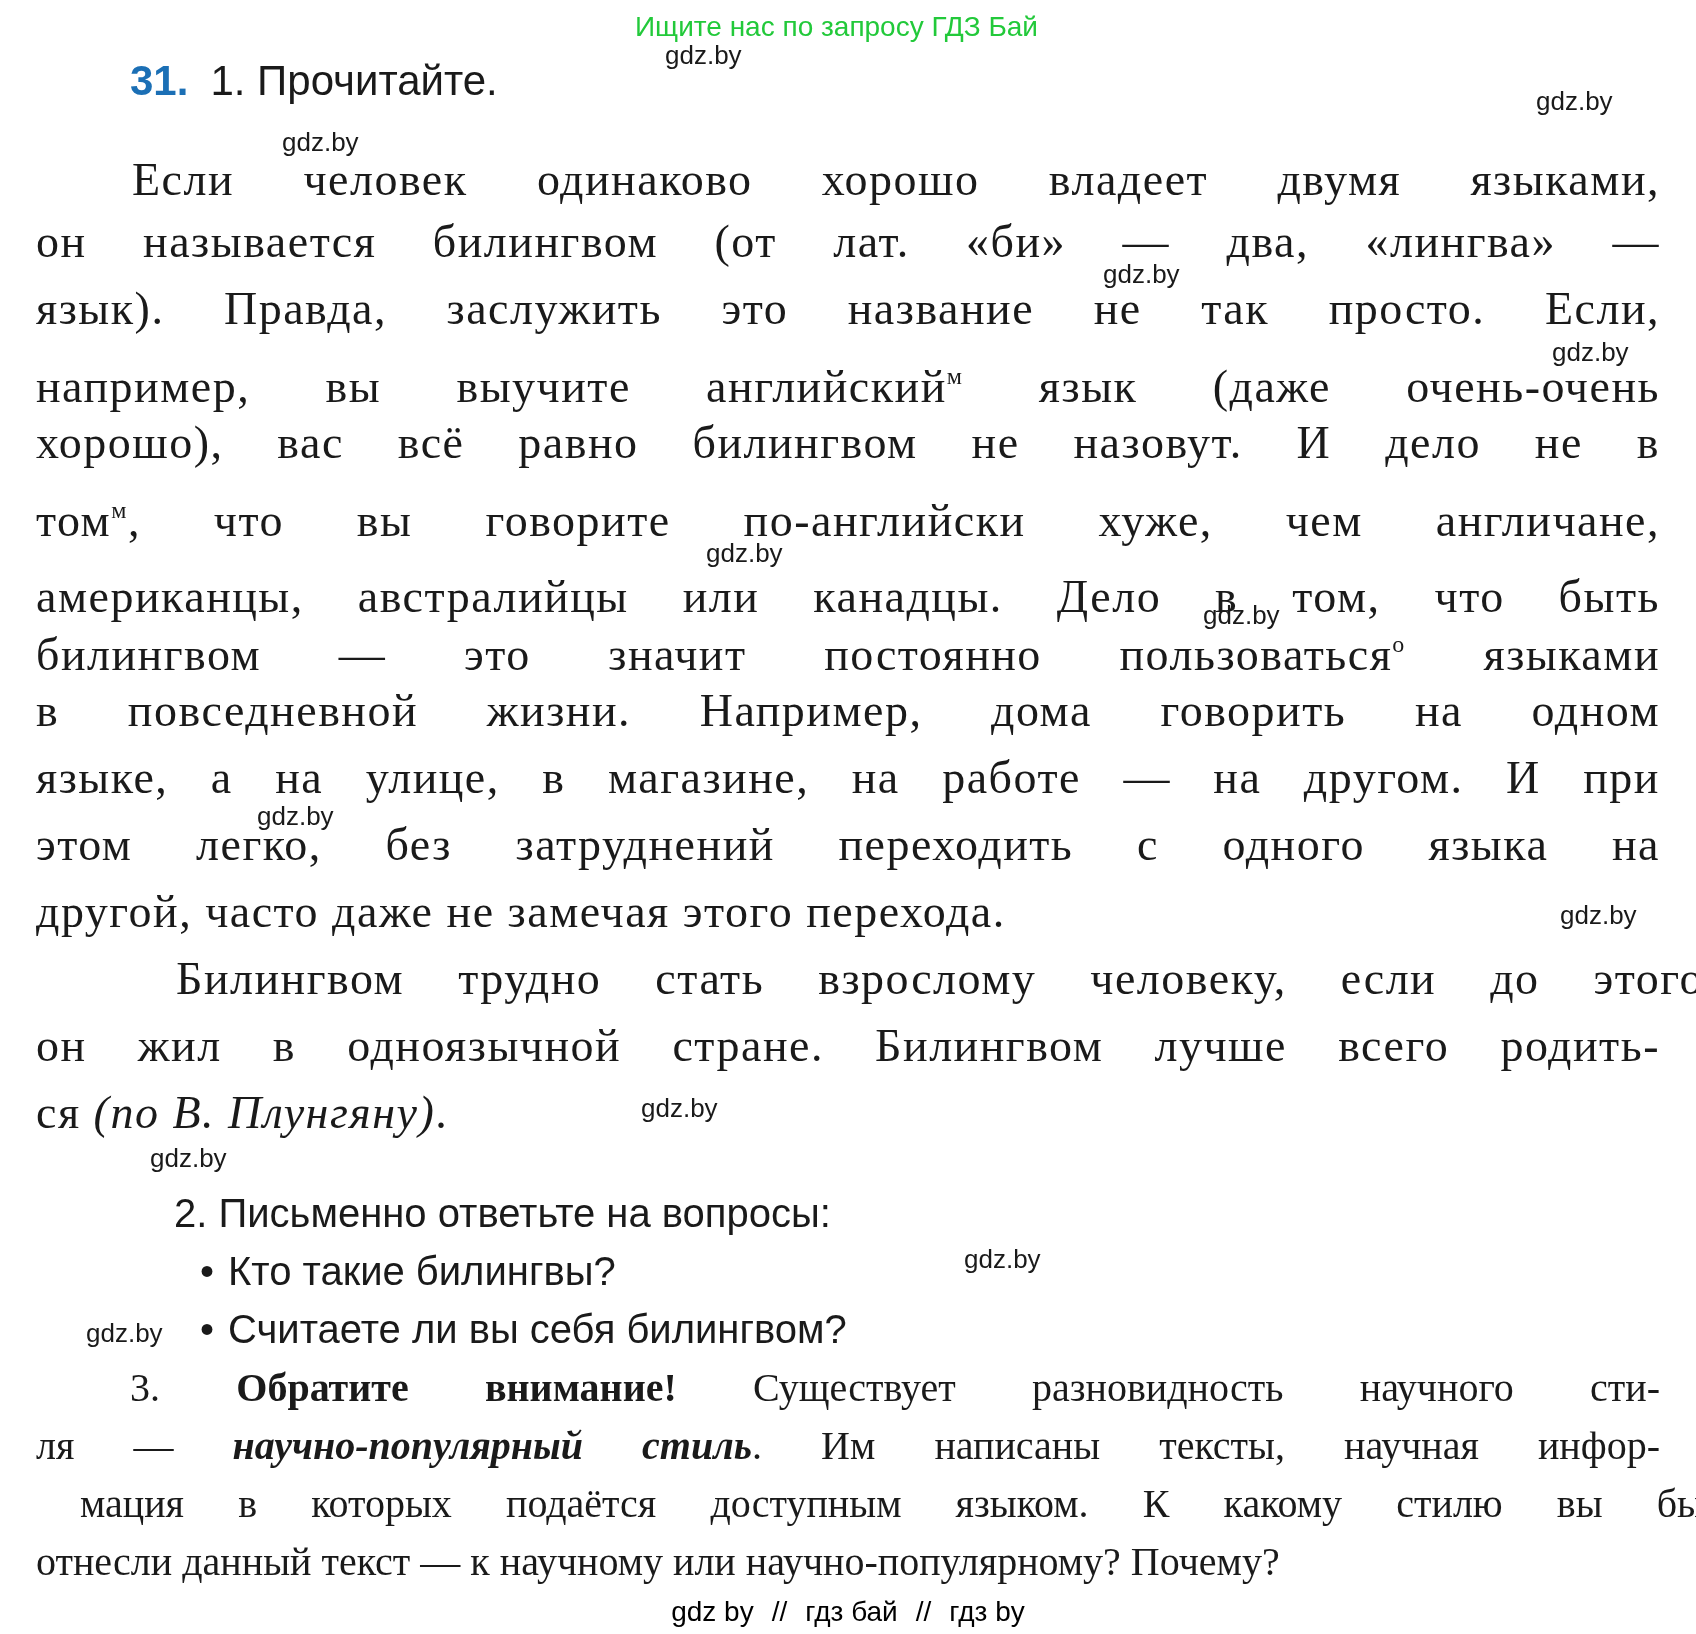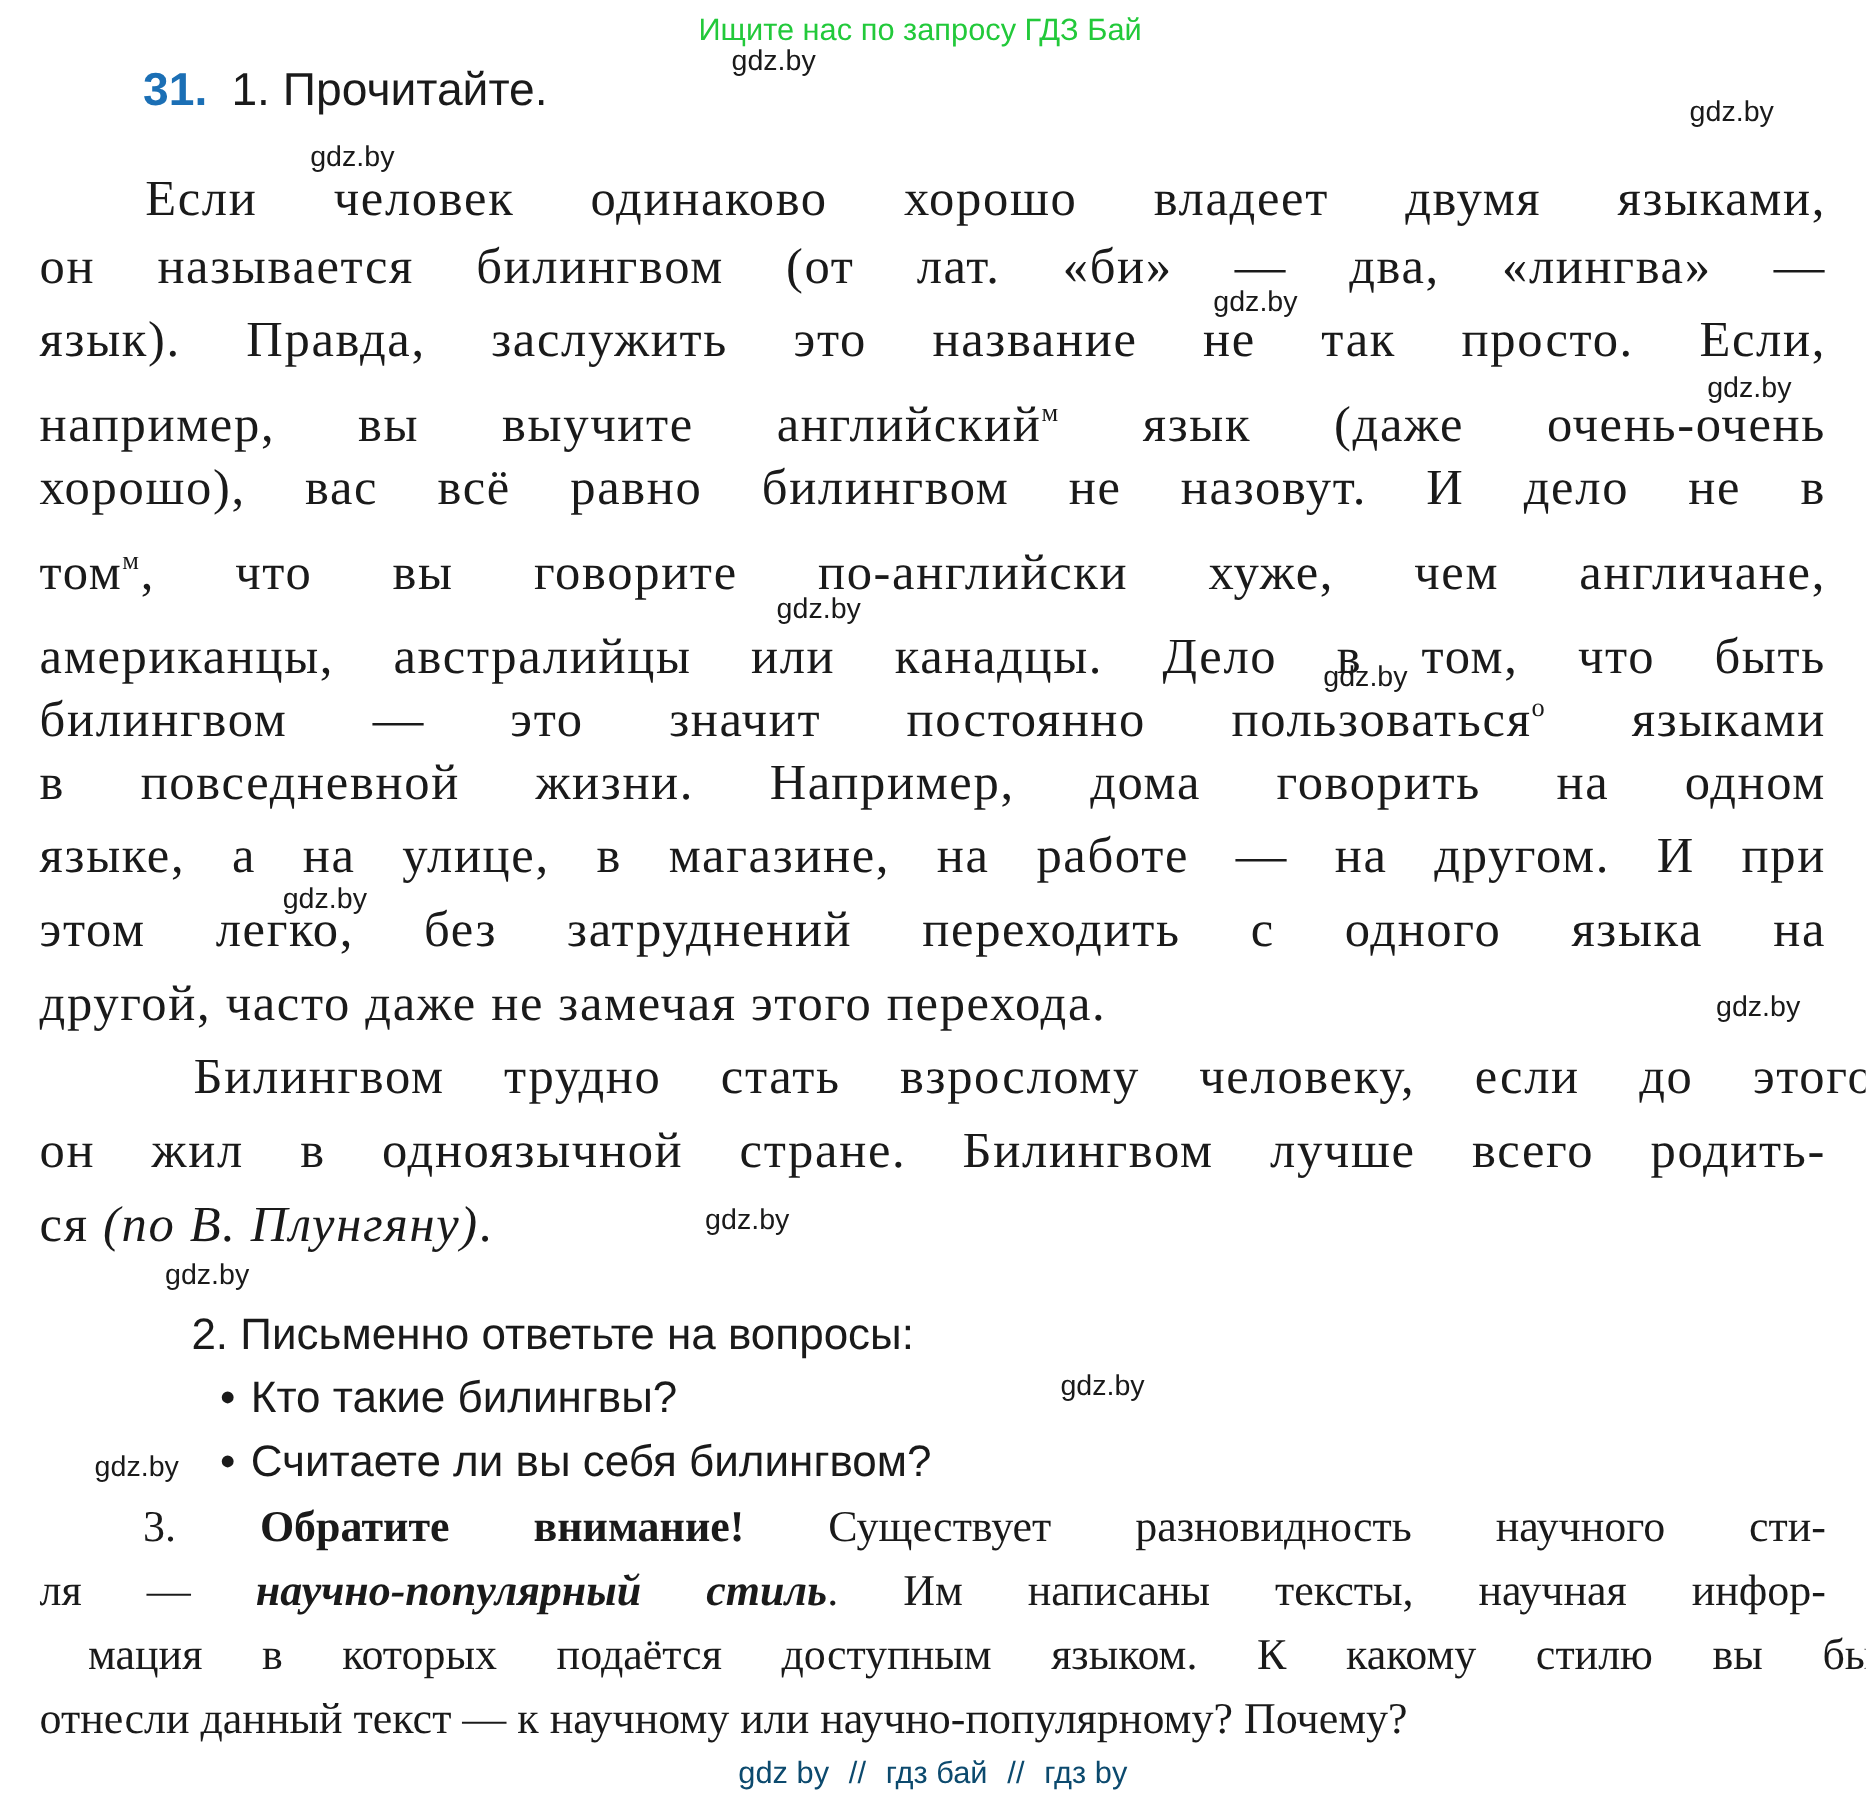--- a/index.html
+++ b/index.html
@@ -49,21 +49,21 @@
     .sans-just {
       left: 36px; width: 1624px;
       text-align: justify; text-align-last: justify; font-family: Liberation Serif, serif;
     }
     .sans-just.last { text-align-last: left; }
     .sup { font-size: 24px; vertical-align: 18px; }
     .bullet { display: inline-block; margin-right: 14px; }
     .footer {
       top: 1596px; left: 0; width: 1696px; text-align: center;
       font-family: "Liberation Sans", sans-serif;
-      font-size: 28px; color: #0c4a6e; line-height: 32px;
+      font-size: 28px; color: #000000; line-height: 32px;
     }
     .footer span.sep { margin: 0 18px; }
     .italic { font-style: italic; }
     .bold { font-weight: bold; }
   </style>
 </head>
 <body>
 
 <div class="abs banner">Ищите нас по запросу ГДЗ Бай</div>
 

